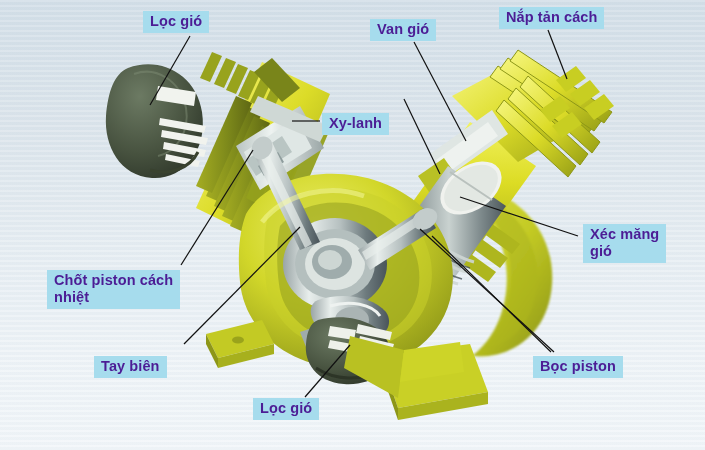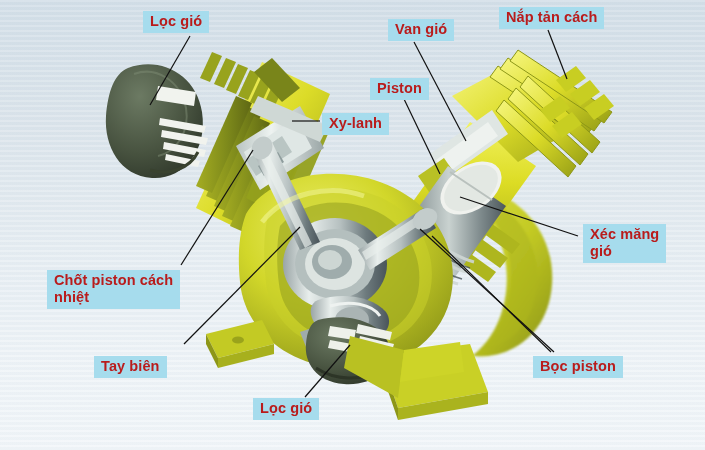--- a/index.html
+++ b/index.html
@@ -19,21 +19,21 @@
     background:repeating-linear-gradient(180deg,
       rgba(255,255,255,.30) 0px, rgba(255,255,255,.30) 2px,
       rgba(190,206,218,.16) 2px, rgba(190,206,218,.16) 5px);
     mix-blend-mode:normal;opacity:.55;
   }
 
   
   .label{
     position:absolute;
     background:#a6dced;
-    color:#b91c1c;
+    color:#4c1d95;
     font-weight:bold;
     font-size:14.5px;
     line-height:17px;
     letter-spacing:.1px;
     padding:2px 7px 3px 7px;
     white-space:pre-line;
     z-index:40;
   }
 
   
@@ -305,25 +305,24 @@
       <line x1="181" y1="265" x2="253" y2="150"></line>
       <line x1="184" y1="344" x2="300" y2="227"></line>
       <line x1="554" y1="352" x2="420" y2="229"></line>
       <line x1="551" y1="352" x2="432" y2="236"></line>
       <line x1="305" y1="397" x2="350" y2="345"></line>
     </g>
   </svg>
 
   <div class="label" style="left:143px;top:11px;">Lọc gió</div>
 
-  <div class="label" style="left:388px;top:19px;">Van gió</div>
+  <div class="label" style="left:370px;top:19px;">Van gió</div>
 
   <div class="label" style="left:499px;top:7px;">Nắp tản cách</div>
 
-  <div class="label" style="left:370px;top:78px;">Piston</div>
 
   <div class="label" style="left:322px;top:113px;">Xy-lanh</div>
 
   <div class="label" style="left:47px;top:270px;">Chốt piston cách
 nhiệt</div>
 
   <div class="label" style="left:583px;top:224px;">Xéc măng
 gió</div>
 
   <div class="label" style="left:94px;top:344px;margin-top:12px;">Tay biên</div>

